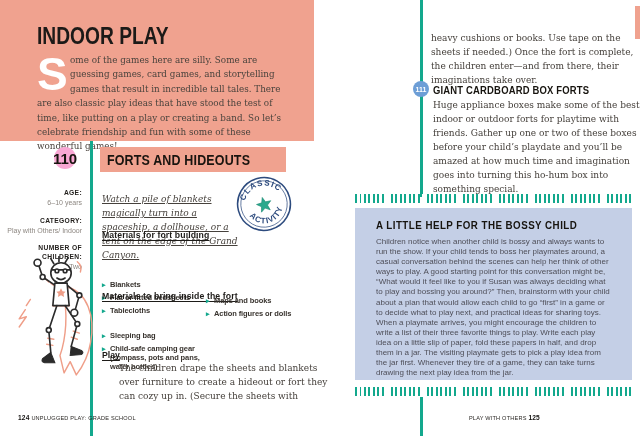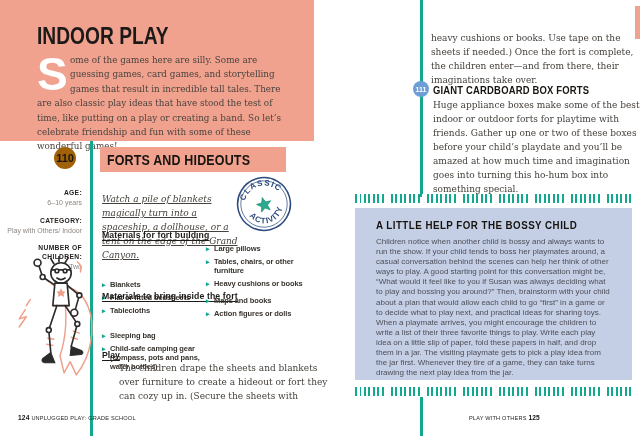--- a/index.html
+++ b/index.html
@@ -13,21 +13,21 @@
   .header-intro{position:absolute;left:37px;top:53px;width:256px;font-family:"DejaVu Serif",serif;
     font-size:8.8px;line-height:14.4px;color:#4a433d;}
   .dropcap{float:left;width:28px;font-size:46px;line-height:38px;font-weight:700;color:#fff;
     margin:2px 5px 0 0;font-family:"Liberation Sans",sans-serif;}
 
   .vline-left{position:absolute;left:90px;top:141px;width:2.5px;height:295px;background:#13a88d;}
   .vline-right-top{position:absolute;left:420px;top:0;width:2.5px;height:197px;background:#13a88d;}
   .vline-right-bottom{position:absolute;left:420px;top:397px;width:2.5px;height:39px;background:#13a88d;}
 
   .num-circle{position:absolute;left:54px;top:147px;width:22px;height:22px;border-radius:50%;
-    background:#a16207;color:#17150f;font-weight:700;font-size:11px;display:flex;
+    background:#f9a8d4;color:#17150f;font-weight:700;font-size:15px;display:flex;
     align-items:center;justify-content:center;}
   .title-banner{position:absolute;left:100px;top:147px;width:186px;height:25px;background:#f0a28f;
     display:flex;align-items:center;}
   .title-banner span{font-size:14.5px;font-weight:700;color:#19140f;padding-left:8px;white-space:nowrap;
     transform:scaleX(.86);transform-origin:left center;letter-spacing:.2px;}
 
   .sidebar{position:absolute;left:6px;top:180px;width:76px;text-align:right;}
   .meta-label{font-size:6.7px;font-weight:700;color:#24211e;letter-spacing:.35px;line-height:9px;margin-top:8px;}
   .meta-value{font-size:7px;color:#8d8781;line-height:9.5px;margin-top:1px;}
 
@@ -168,34 +168,20 @@
       </div>
       <div class="bullet-item">
         <span class="arrow">▸</span>
         <span>Flat or fitted bedsheets</span>
       </div>
       <div class="bullet-item">
         <span class="arrow">▸</span>
         <span>Tablecloths</span>
       </div>
     </div>
-  <div class="bullets col-b" style="top:244px;">
-      <div class="bullet-item">
-        <span class="arrow">▸</span>
-        <span>Large pillows</span>
-      </div>
-      <div class="bullet-item">
-        <span class="arrow">▸</span>
-        <span>Tables, chairs, or other furniture</span>
-      </div>
-      <div class="bullet-item">
-        <span class="arrow">▸</span>
-        <span>Heavy cushions or books</span>
-      </div>
-    </div>
 
   <div class="sec-heading" style="top:291px;">Materials to bring inside the fort</div>
   <div class="bullets col-a" style="top:295px;">
       <div class="bullet-item">
         <span class="arrow">▸</span>
         <span>Sleeping bag</span>
       </div>
       <div class="bullet-item">
         <span class="arrow">▸</span>
         <span>Child-safe camping gear (compass, pots and pans, water bottles)</span>

